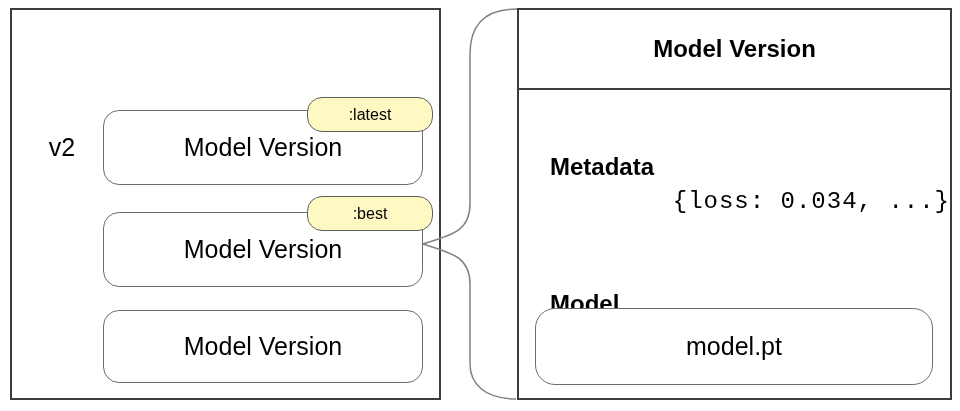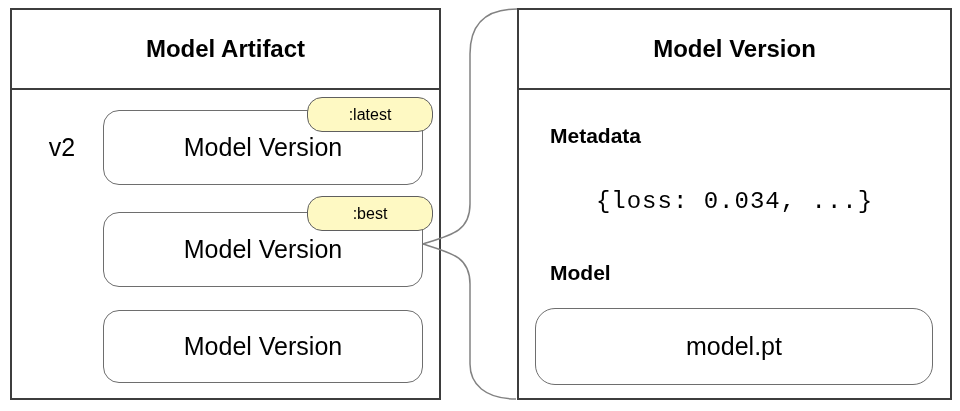--- a/index.html
+++ b/index.html
@@ -77,30 +77,31 @@
     align-items: center;
     justify-content: center;
     font-size: 16px;
     z-index: 3;
   }
   #latest-badge { top: 87px; }
   #best-badge   { top: 186px; }
   .section-heading {
     position: absolute;
     left: 31px;
-    font-size: 21px;
+    font-size: 24px;
     font-weight: bold;
+    margin-top: 29px;
   }
   #metadata-heading { top: 114px; }
   #files-heading    { top: 251px; }
   #metadata-value {
     position: absolute;
     left: 0; top: 178px;
     width: 100%;
-    text-align: center;
+    text-align: right;
     font-family: "Liberation Mono", "DejaVu Sans Mono", monospace;
     font-size: 24px;
     letter-spacing: 1px;
   }
   #file-box {
     position: absolute;
     left: 16px;
     top: 298px;
     width: 398px;
     height: 77px;
@@ -121,23 +122,20 @@
     pointer-events: none;
     z-index: 5;
   }
 </style>
 </head>
 <body>
 
 <div id="stage">
 
   <div class="panel" id="left-panel">
-    <div class="panel-header">
-      <span>Model Artifact</span>
-    </div>
 
     <div class="version-label" id="v2-label">v2</div>
     <div class="version-box" id="v2-box">
       <span>Model Version</span>
     </div>
     <div class="tag-badge" id="latest-badge">
       <span>:latest</span>
     </div>
 
     <div class="version-box" id="v1-box">

